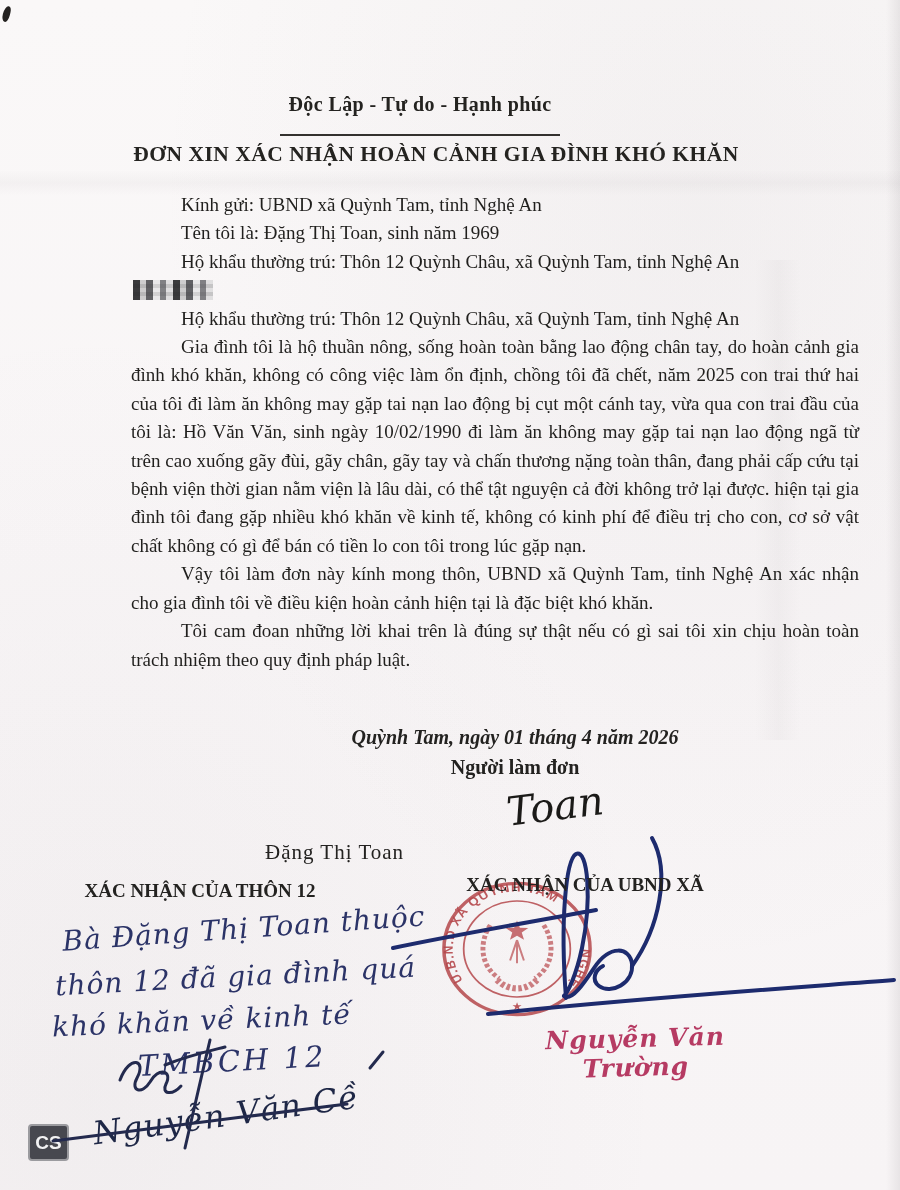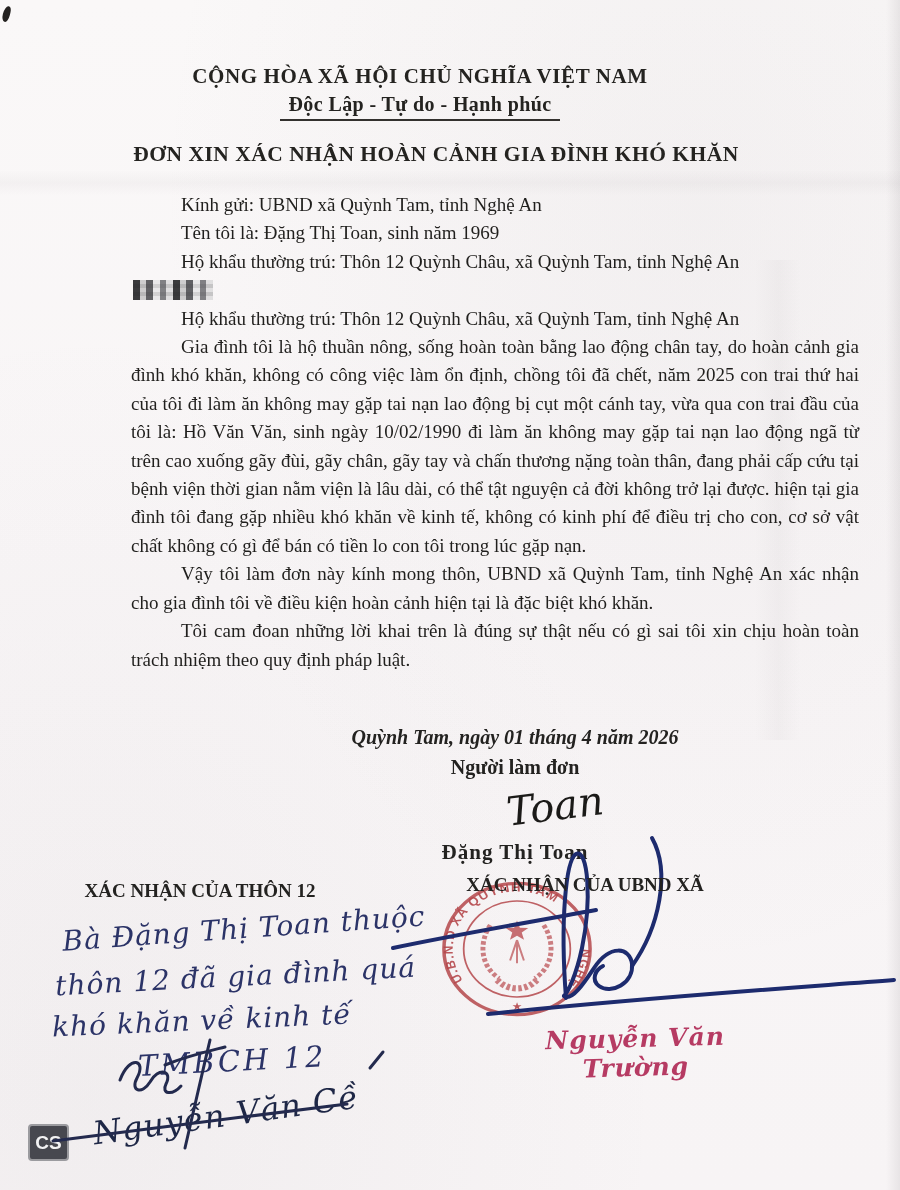--- a/index.html
+++ b/index.html
@@ -24,21 +24,21 @@
     background:linear-gradient(90deg,transparent,rgba(110,100,108,0.045),transparent);}
   .crease.fold{left:0;top:170px;width:900px;height:26px;
     background:linear-gradient(180deg,transparent,rgba(120,112,118,0.05),transparent);}
   .corner-mark{position:absolute;left:3px;top:6px;width:7px;height:16px;
     background:#23211f;border-radius:60% 40% 50% 50%;transform:rotate(14deg);}
   
   .motto1{position:absolute;top:64px;left:0;width:840px;text-align:center;
     font-weight:bold;font-size:21px;letter-spacing:0.6px;color:#242320;}
   .motto2wrap{position:absolute;top:93px;left:0;width:840px;text-align:center;}
   .motto2{display:inline-block;font-weight:bold;font-size:20px;color:#242320;
-    border-bottom:2.4px solid #33312e;padding:0 8px 3px 8px;letter-spacing:0.4px;}
+    border-bottom:2.4px solid #33312e;padding:0 8px 18px 8px;letter-spacing:0.4px;}
   .doc-title{position:absolute;top:142px;left:0;width:872px;text-align:center;
     font-weight:bold;font-size:21.5px;letter-spacing:0.5px;color:#242320;}
   
   .body-text{position:absolute;top:191px;left:88px;width:728px;
     font-size:19px;line-height:28.4px;color:#201f1d;margin-left:43px;}
   .body-text p{margin:0;}
   .ind{padding-left:50px;}
   .para{text-align:justify;text-indent:50px;padding-left:0;}
   .px{display:inline-block;vertical-align:middle;height:20px;margin-top:-4px;
     background-image:
@@ -50,22 +50,22 @@
   .px-id{width:392px;margin-left:9px;}
   .px-date{width:80px;margin-left:2px;}
   
   .date-line{position:absolute;top:726px;left:265px;width:500px;text-align:center;
     font-style:italic;font-weight:600;font-size:20px;color:#232220;}
   .signer-role{position:absolute;top:756px;left:265px;width:500px;text-align:center;
     font-weight:bold;font-size:20px;color:#232220;}
   .hand-sig{position:absolute;top:783px;left:455px;width:200px;text-align:center;
     font-style:italic;font-size:40px;color:#1b1a18;transform:rotate(-7deg);
     font-family:"DejaVu Serif",serif;}
-  .signer-name{position:absolute;top:840px;left:265px;width:500px;text-align:center;
-    font-weight:bold;font-size:21px;letter-spacing:1px;color:#232220;}
+  .signer-name{position:absolute;top:840px;left:265px;width:500px;
+    font-weight:normal;font-size:21px;letter-spacing:1px;color:#232220;}
   
   .confirm-title-left{position:absolute;top:880px;left:55px;width:290px;text-align:center;
     font-weight:bold;font-size:19px;color:#232220;}
   .confirm-title-right{position:absolute;top:874px;left:440px;width:290px;text-align:center;
     font-weight:bold;font-size:19px;color:#232220;z-index:4;}
   .hw{position:absolute;font-style:italic;color:#2b3367;
     font-family:"DejaVu Serif",serif;letter-spacing:1px;z-index:3;}
   .hw-l1{top:912px;left:62px;font-size:28px;transform:rotate(-4deg);}
   .hw-l2{top:960px;left:55px;font-size:28px;transform:rotate(-3deg);}
   .hw-l3{top:1004px;left:52px;font-size:28px;transform:rotate(-2.5deg);}
@@ -89,21 +89,20 @@
 </head>
 <body>
 
 <div class="page">
 
   <div class="crease right-edge"></div>
   <div class="crease mid-band"></div>
   <div class="crease fold"></div>
   <div class="corner-mark"></div>
 
-  <div class="motto1">CỘNG HÒA XÃ HỘI CHỦ NGHĨA VIỆT NAM</div>
   <div class="motto2wrap">
     <span class="motto2">Độc Lập - Tự do - Hạnh phúc</span>
   </div>
   <div class="doc-title">ĐƠN XIN XÁC NHẬN HOÀN CẢNH GIA ĐÌNH KHÓ KHĂN</div>
 
   <div class="body-text">
     <p class="ind">Kính gửi: UBND xã Quỳnh Tam, tỉnh Nghệ An</p>
     <p class="ind">Tên tôi là: Đặng Thị Toan, sinh năm 1969</p>
     <p class="ind">Hộ khẩu thường trú: Thôn 12 Quỳnh Châu, xã Quỳnh Tam, tỉnh Nghệ An</p>
     <p><span class="px px-date"></span></p>

